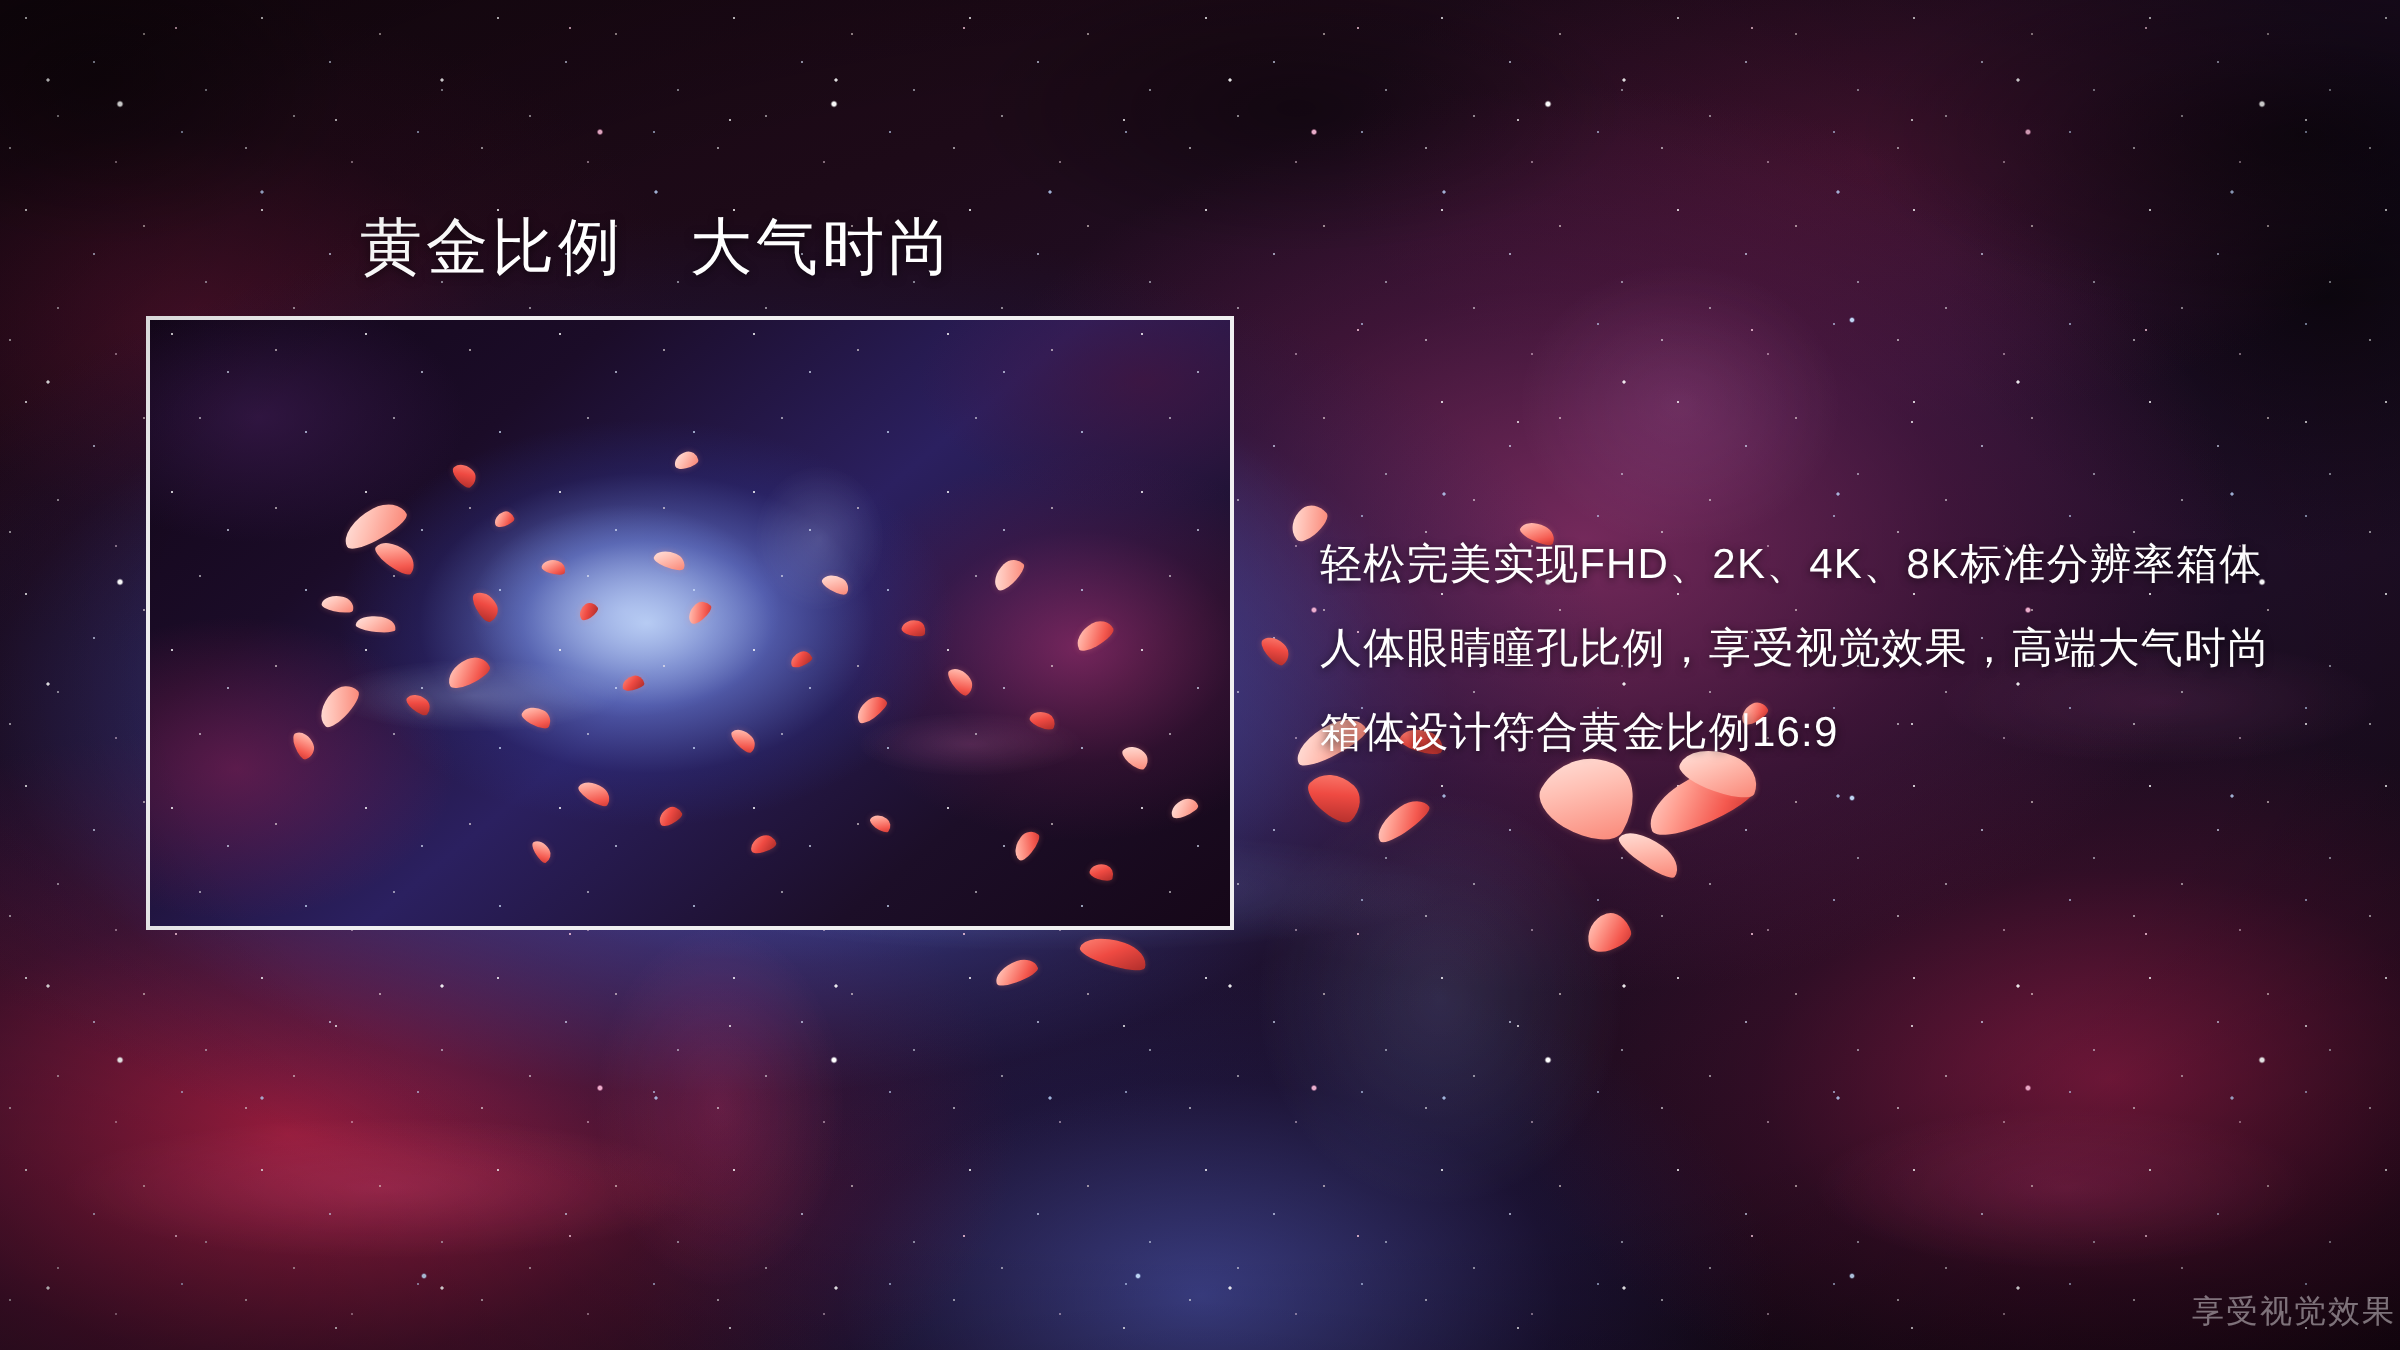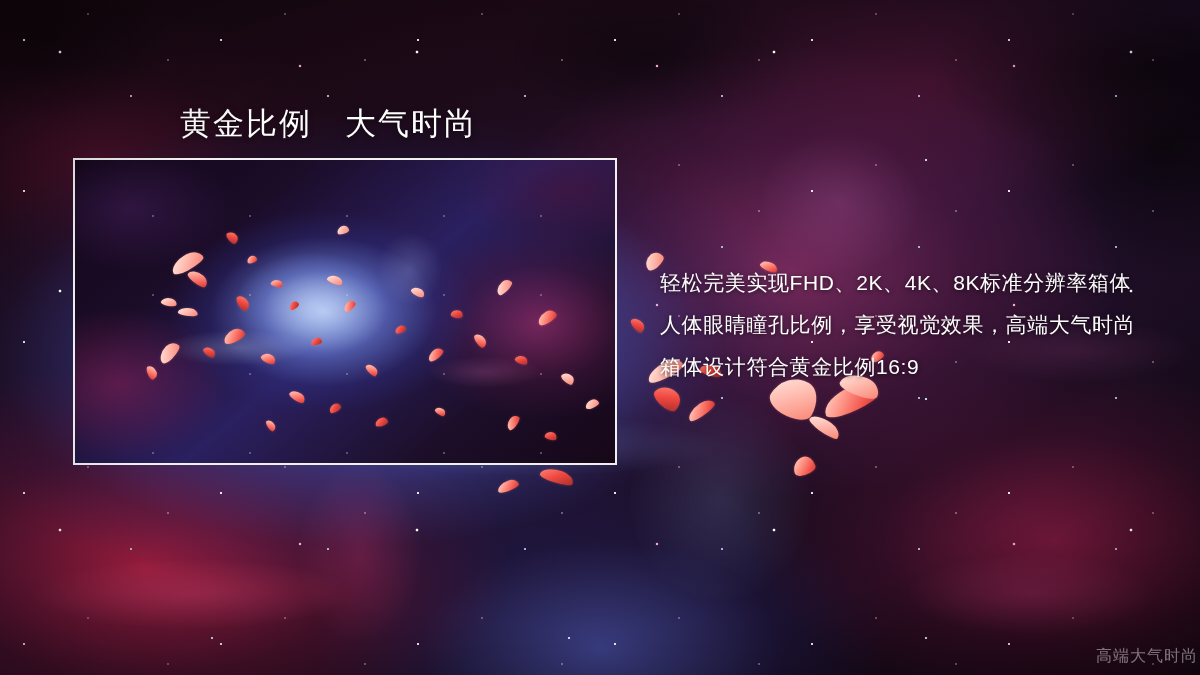--- a/index.html
+++ b/index.html
@@ -272,14 +272,14 @@
   <div id="title">黄金比例　大气时尚</div>
 
   <div id="body-text">
     <div class="body-line">轻松完美实现FHD、2K、4K、8K标准分辨率箱体</div>
     <div class="body-line">人体眼睛瞳孔比例，享受视觉效果，高端大气时尚</div>
     <div class="body-line">箱体设计符合黄金比例16:9</div>
   </div>
 
   <div class="vignette"></div>
 
-  <div id="watermark">高端大气时尚</div>
+  <div id="watermark">享受视觉效果</div>
 </div>
 
 </body></html>

